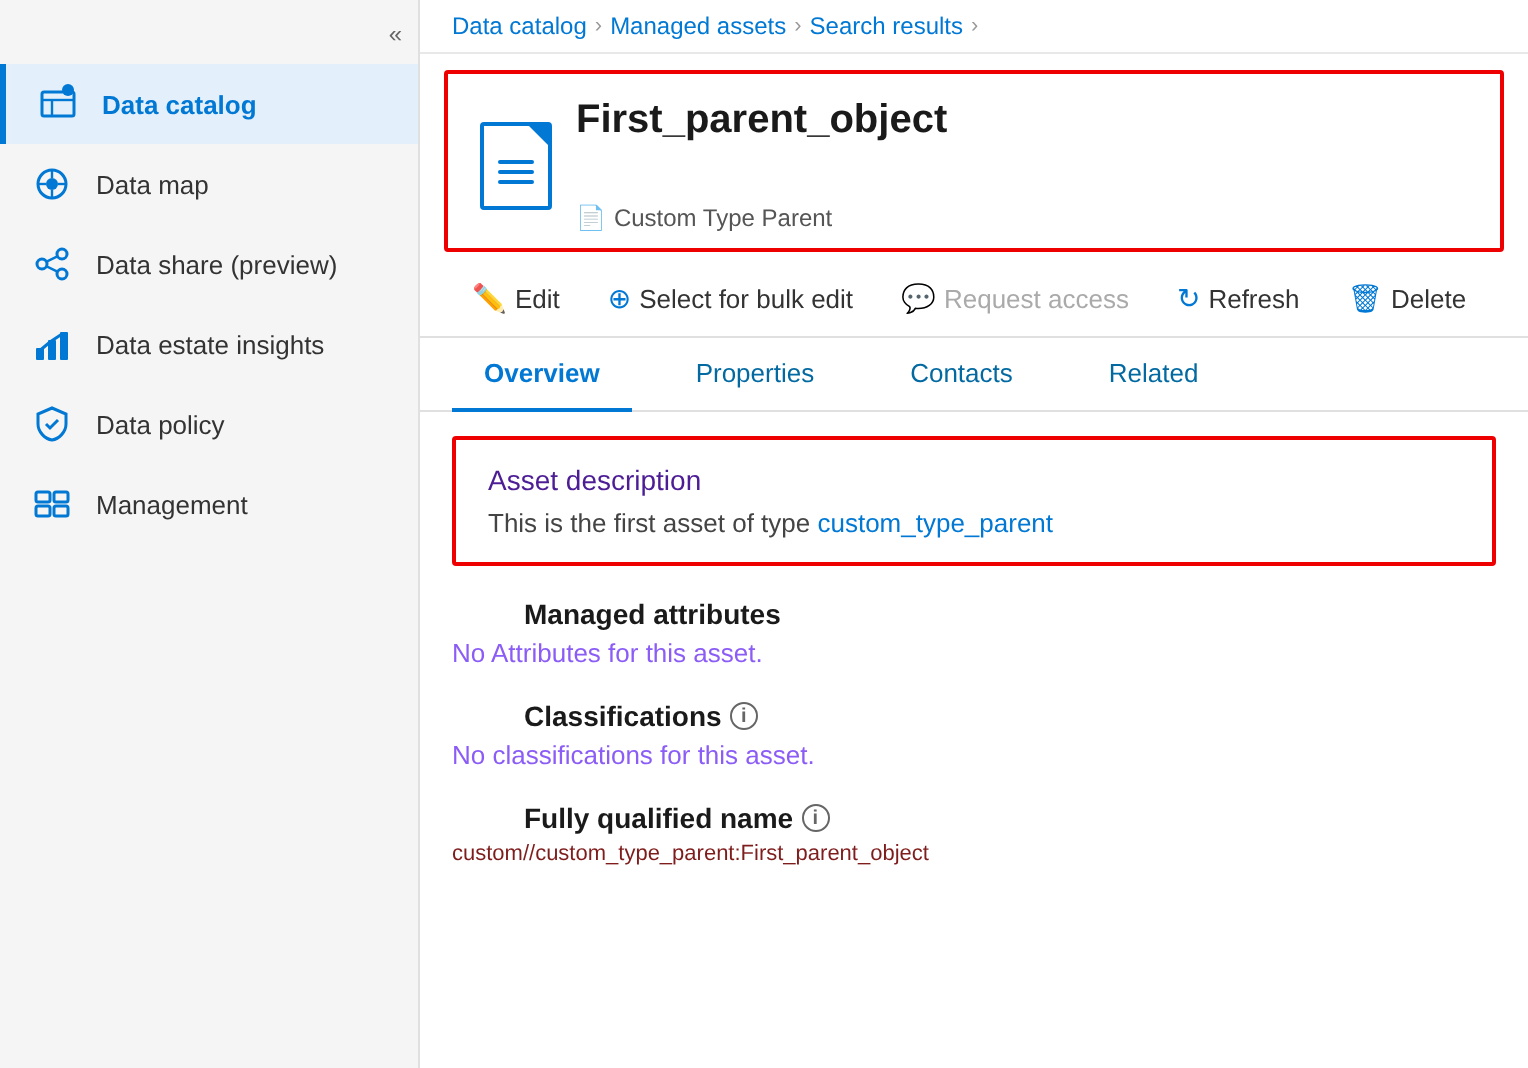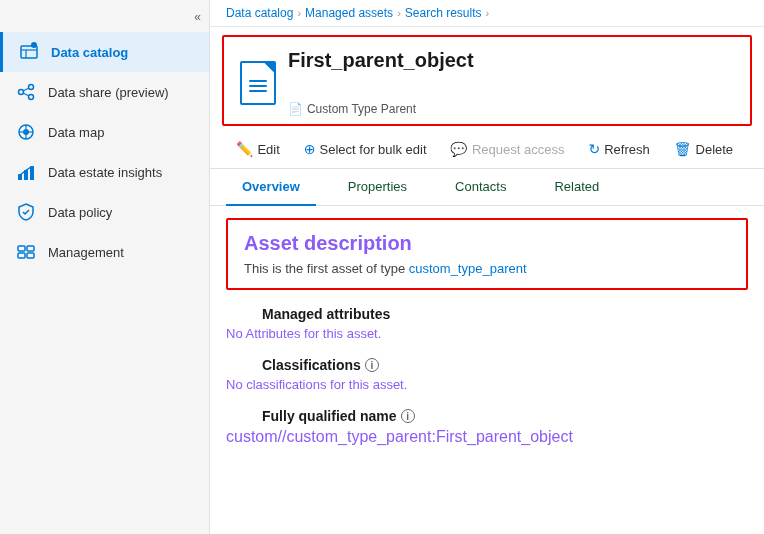--- a/index.html
+++ b/index.html
@@ -166,21 +166,21 @@
     .tabs {
       display: flex;
       align-items: center;
       padding: 0 16px;
       border-bottom: 1px solid #e0e0e0;
       gap: 16px;
     }
     .tab {
       padding: 10px 16px;
       cursor: pointer;
-      color: #14532d;
+      color: #0369a1;
       font-size: 13px;
       border-bottom: 2px solid transparent;
       margin-bottom: -1px;
     }
     .tab.active {
       color: #0078d4;
       border-bottom: 2px solid #0078d4;
       font-weight: 600;
     }
 
@@ -192,23 +192,23 @@
     }
 
     
     .asset-description-box {
       border: 2px solid #e00;
       border-radius: 2px;
       padding: 12px 16px;
       margin-bottom: 16px;
     }
     .section-title {
-      font-weight: 700;
-      color: #8b5cf6;
-      font-size: 20px;
+      font-weight: 400;
+      color: #4c1d95;
+      font-size: 14px;
       margin-bottom: 6px;
     }
     .section-text { color: #444; font-size: 13px; }
     .section-text a, .link-text { color: #0078d4; text-decoration: none; }
 
     
     .section {
       margin-bottom: 16px;
     }
     .section-label {
@@ -231,67 +231,67 @@
       justify-content: center;
       width: 14px;
       height: 14px;
       border-radius: 50%;
       border: 1px solid #666;
       font-size: 10px;
       color: #666;
       cursor: help;
     }
     .fqn-value {
-      color: #8b5cf6;
-      font-size: 16px;
+      color: #7f1d1d;
+      font-size: 11px;
     }
   </style>
 </head>
 <body>
 
 <div class="sidebar">
   <div class="sidebar-collapse">«</div>
 
   <div class="sidebar-item active">
     <div class="sidebar-icon icon-catalog">
       <svg width="20" height="20" viewBox="0 0 20 20" fill="none">
         <rect x="2" y="4" width="16" height="12" rx="1" stroke="#0078d4" stroke-width="1.5" fill="none"></rect>
         <line x1="2" y1="8" x2="18" y2="8" stroke="#0078d4" stroke-width="1.2"></line>
         <line x1="7" y1="8" x2="7" y2="16" stroke="#0078d4" stroke-width="1.2"></line>
         <circle cx="15" cy="3" r="3" fill="#0078d4"></circle>
       </svg>
     </div>
     <span>Data catalog</span>
-  </div>
-
-  <div class="sidebar-item">
-    <div class="sidebar-icon icon-share">
-      <svg width="20" height="20" viewBox="0 0 20 20" fill="none">
-        <circle cx="15" cy="5" r="2.5" stroke="#0078d4" stroke-width="1.5" fill="none"></circle>
-        <circle cx="5" cy="10" r="2.5" stroke="#0078d4" stroke-width="1.5" fill="none"></circle>
-        <circle cx="15" cy="15" r="2.5" stroke="#0078d4" stroke-width="1.5" fill="none"></circle>
-        <line x1="7.3" y1="8.8" x2="12.7" y2="6.2" stroke="#0078d4" stroke-width="1.2"></line>
-        <line x1="7.3" y1="11.2" x2="12.7" y2="13.8" stroke="#0078d4" stroke-width="1.2"></line>
-      </svg>
-    </div>
-    <span>Data share (preview)</span>
   </div>
 
   <div class="sidebar-item">
     <div class="sidebar-icon icon-map">
       <svg width="20" height="20" viewBox="0 0 20 20" fill="none">
         <circle cx="10" cy="10" r="7" stroke="#0078d4" stroke-width="1.5" fill="none"></circle>
         <circle cx="10" cy="10" r="3" fill="#0078d4"></circle>
         <line x1="10" y1="3" x2="10" y2="7" stroke="#0078d4" stroke-width="1.2"></line>
         <line x1="10" y1="13" x2="10" y2="17" stroke="#0078d4" stroke-width="1.2"></line>
         <line x1="3" y1="10" x2="7" y2="10" stroke="#0078d4" stroke-width="1.2"></line>
         <line x1="13" y1="10" x2="17" y2="10" stroke="#0078d4" stroke-width="1.2"></line>
       </svg>
     </div>
     <span>Data map</span>
+  </div>
+
+  <div class="sidebar-item">
+    <div class="sidebar-icon icon-share">
+      <svg width="20" height="20" viewBox="0 0 20 20" fill="none">
+        <circle cx="15" cy="5" r="2.5" stroke="#0078d4" stroke-width="1.5" fill="none"></circle>
+        <circle cx="5" cy="10" r="2.5" stroke="#0078d4" stroke-width="1.5" fill="none"></circle>
+        <circle cx="15" cy="15" r="2.5" stroke="#0078d4" stroke-width="1.5" fill="none"></circle>
+        <line x1="7.3" y1="8.8" x2="12.7" y2="6.2" stroke="#0078d4" stroke-width="1.2"></line>
+        <line x1="7.3" y1="11.2" x2="12.7" y2="13.8" stroke="#0078d4" stroke-width="1.2"></line>
+      </svg>
+    </div>
+    <span>Data share (preview)</span>
   </div>
 
   <div class="sidebar-item">
     <div class="sidebar-icon icon-estate">
       <svg width="20" height="20" viewBox="0 0 20 20" fill="none">
         <rect x="2" y="12" width="4" height="6" fill="#0078d4" rx="0.5"></rect>
         <rect x="8" y="8" width="4" height="10" fill="#0078d4" rx="0.5"></rect>
         <rect x="14" y="4" width="4" height="14" fill="#0078d4" rx="0.5"></rect>
         <polyline points="3,14 9,9 15,5" stroke="#0078d4" stroke-width="1.5" fill="none"></polyline>
       </svg>

